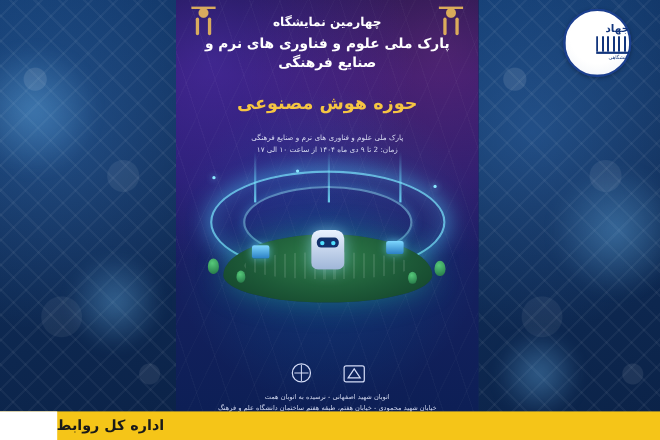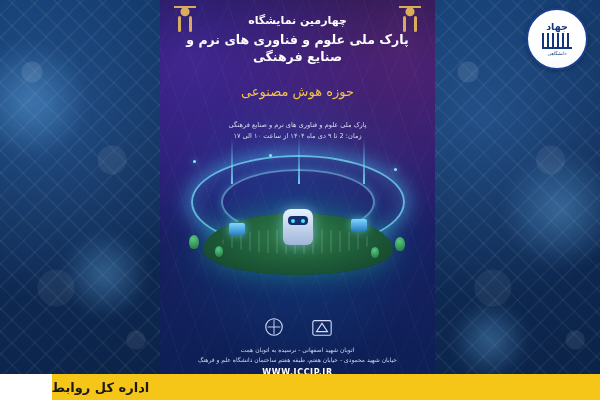--- a/index.html
+++ b/index.html
@@ -66,21 +66,21 @@
   .corner-orn::before,.corner-orn::after{
     content:"";position:absolute;bottom:0;width:3px;height:16px;background:#f6c45a;border-radius:2px;
   }
   .corner-orn::before{left:4px;} .corner-orn::after{right:4px;}
   .corner-orn.l{left:14px;} .corner-orn.r{right:14px;}
 
   .poster-head{position:absolute;left:0;right:0;top:14px;text-align:center;padding:0 12px;}
   .ttl-1{color:#ffffff;font-size:11px;font-weight:bold;letter-spacing:.2px;margin-bottom:5px;}
   .ttl-2{color:#ffffff;font-size:12.5px;font-weight:bold;line-height:1.35;margin-bottom:7px;}
   .ttl-3{color:#f5c542;font-size:11.5px;font-weight:bold;line-height:1.45;}
-  .ttl-4{color:#f5c542;font-size:13px;font-weight:normal;margin-top:18px;}
+  .ttl-4{color:#f5c542;font-size:16px;font-weight:bold;margin-top:18px;}
 
   .meta{position:absolute;left:0;right:0;top:120px;text-align:center;}
   .meta div{color:#d9dcf2;font-size:6.6px;line-height:1.7;}
 
   
   .illus{position:absolute;left:50%;top:150px;transform:translateX(-50%);width:250px;height:125px;}
   .halo{
     position:absolute;left:50%;top:52px;transform:translate(-50%,-50%);
     width:210px;height:90px;border-radius:50%;
     border:2px solid rgba(120,230,255,.75);
@@ -123,23 +123,23 @@
 
   
   .poster-foot{position:absolute;left:0;right:0;bottom:8px;text-align:center;}
   .foot-logos{display:flex;justify-content:center;gap:26px;align-items:center;margin-bottom:6px;}
   .flogo{width:22px;height:24px;opacity:.95;}
   .addr{color:#cfd6ee;font-size:6px;line-height:1.7;}
   .url{color:#ffffff;font-size:8px;font-weight:bold;letter-spacing:.6px;margin-top:3px;}
 
   
   .emblem{
-    position:absolute;right:12px;top:8px;width:58px;height:58px;border-radius:50%;
+    position:absolute;right:26px;top:8px;width:58px;height:58px;border-radius:50%;
     background:radial-gradient(circle at 50% 40%, #ffffff 0 54%, #eef2f7 100%);
-    border:2px solid #1b3f8f;display:flex;flex-direction:column;align-items:center;justify-content:center;
+    border:2px solid #1b3f8f;display:flex;flex-direction:column;align-items:flex-start;justify-content:center;
     box-shadow:0 1px 4px rgba(0,0,0,.35);
   }
   .emblem .word{color:#12357d;font-size:9.5px;font-weight:bold;line-height:1;}
   .emblem .sub{color:#12357d;font-size:4.6px;margin-top:2px;}
   .emblem .bars{width:30px;height:14px;margin-top:2px;
     background:repeating-linear-gradient(90deg,#12357d 0 2px, transparent 2px 5px);
     border-bottom:2px solid #12357d;}
 
   
   .bottom-bar{
@@ -207,21 +207,20 @@
           <rect x="2" y="6" width="20" height="16" rx="2" fill="none" stroke="#dfe6ff" stroke-width="1.2"></rect>
           <path d="M6 18 L12 9 L18 18 Z" fill="none" stroke="#dfe6ff" stroke-width="1.2"></path>
         </svg>
         <svg class="flogo" viewBox="0 0 24 26">
           <circle cx="12" cy="13" r="9" fill="none" stroke="#dfe6ff" stroke-width="1.2"></circle>
           <path d="M12 5 L12 21 M5 13 L19 13" stroke="#dfe6ff" stroke-width="1"></path>
         </svg>
       </div>
       <div class="addr">اتوبان شهید اصفهانی - نرسیده به اتوبان همت</div>
       <div class="addr">خیابان شهید محمودی - خیابان هفتم، طبقه هفتم ساختمان دانشگاه علم و فرهنگ</div>
-      <div class="url">WWW.ICCIP.IR</div>
     </div>
   </div>
 
   <div class="emblem">
     <div class="word">جهاد</div>
     <div class="bars"></div>
     <div class="sub">دانشگاهی</div>
   </div>
 
   <div class="bottom-bar">

